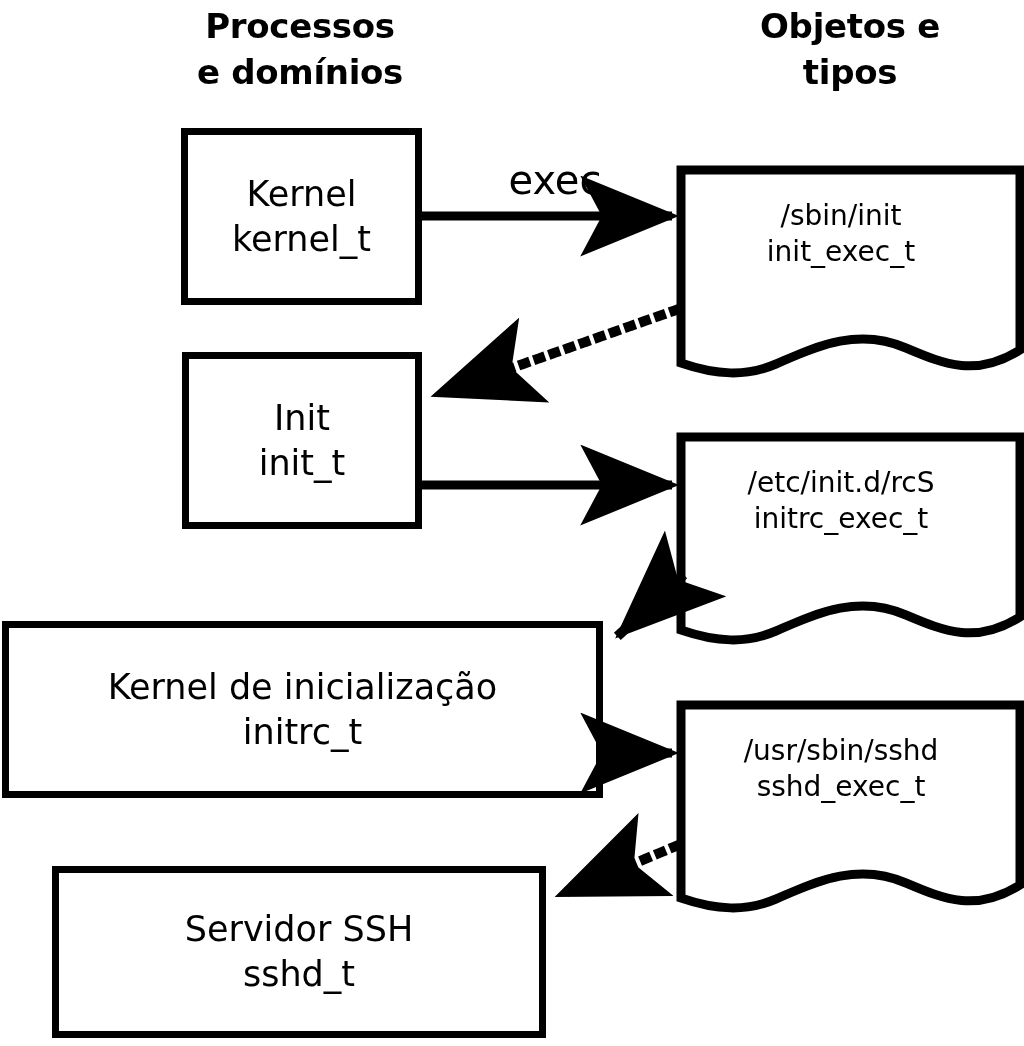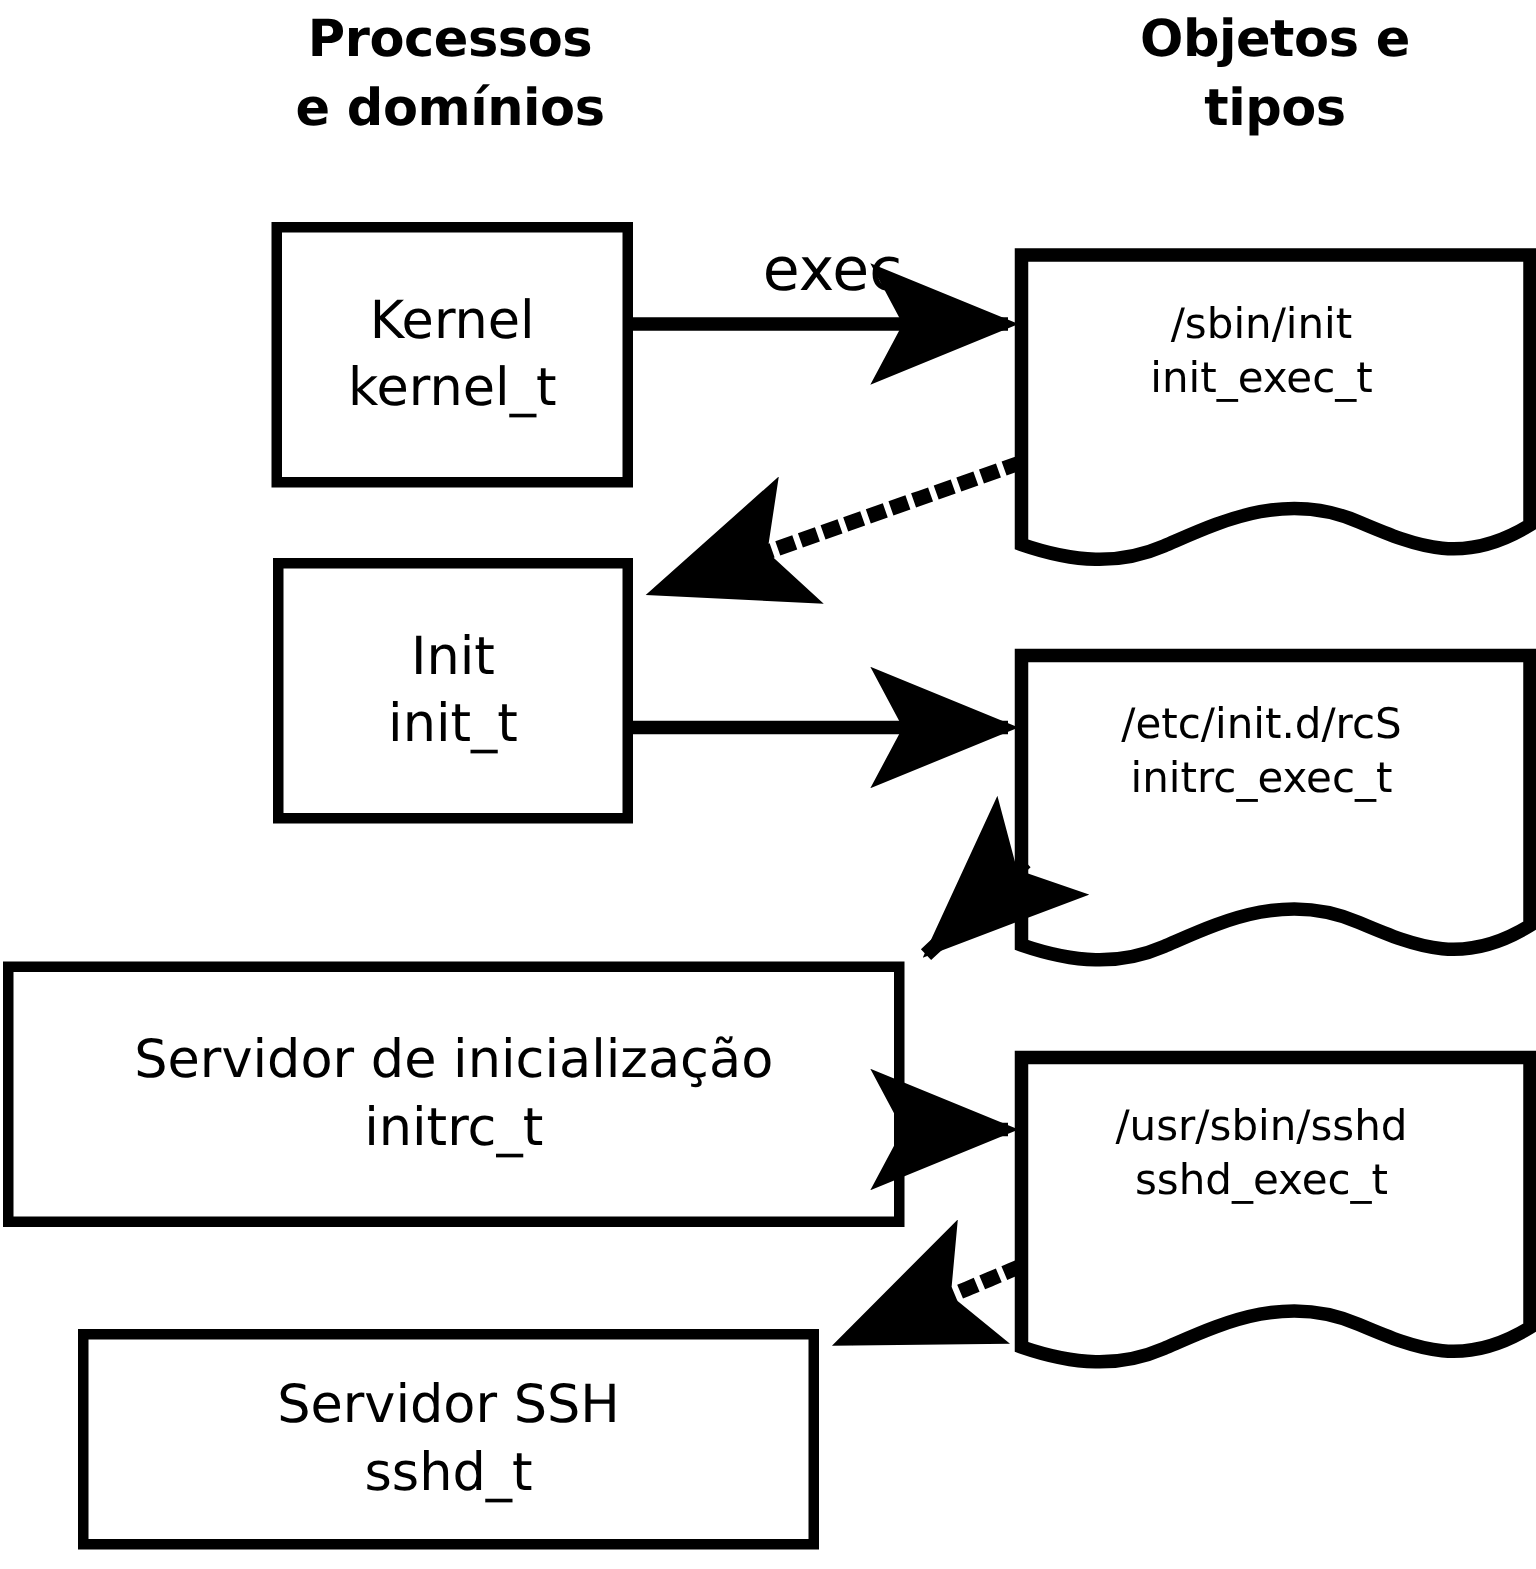--- a/index.html
+++ b/index.html
@@ -34,21 +34,20 @@
     border: 7px solid #000000;
     background: #ffffff;
     display: flex;
     flex-direction: column;
     align-items: center;
     justify-content: center;
     color: #000000;
     font-size: 35px;
     line-height: 1.28;
     text-align: center;
-    margin-top: 20px;
   }
   .proc-box .l1, .proc-box .l2 { display: block; }
 
   .doc-shape {
     position: absolute;
   }
   .doc-shape svg { display: block; overflow: visible; }
   .doc-label {
     position: absolute;
     text-align: center;
@@ -88,25 +87,25 @@
     <span class="l1">Kernel</span>
     <span class="l2">kernel_t</span>
   </div>
 
   <div class="proc-box" style="left:182px; top:352px; width:240px; height:177px;">
     <span class="l1">Init</span>
     <span class="l2">init_t</span>
   </div>
 
   <div class="proc-box" style="left:2px; top:621px; width:601px; height:177px;">
-    <span class="l1">Servidor de inicialização</span>
+    <span class="l1">Kernel de inicialização</span>
     <span class="l2">initrc_t</span>
   </div>
 
-  <div class="proc-box" style="left:52px; top:866px; width:494px; height:147px;">
+  <div class="proc-box" style="left:52px; top:866px; width:494px; height:172px;">
     <span class="l1">Servidor SSH</span>
     <span class="l2">sshd_t</span>
   </div>
 
   <div class="doc-shape" style="left:676px; top:165px; width:348px; height:218px;">
     <svg width="348" height="218" viewBox="0 0 348 218">
       <path d="M 5 5 L 344 5 L 344 185 C 300 212 270 200 230 183
                C 180 161 135 184 100 199 C 70 212 40 210 5 198 Z" fill="#ffffff" stroke="#000000" stroke-width="9" stroke-linejoin="miter" stroke-linecap="butt"></path>
     </svg>
   </div>

